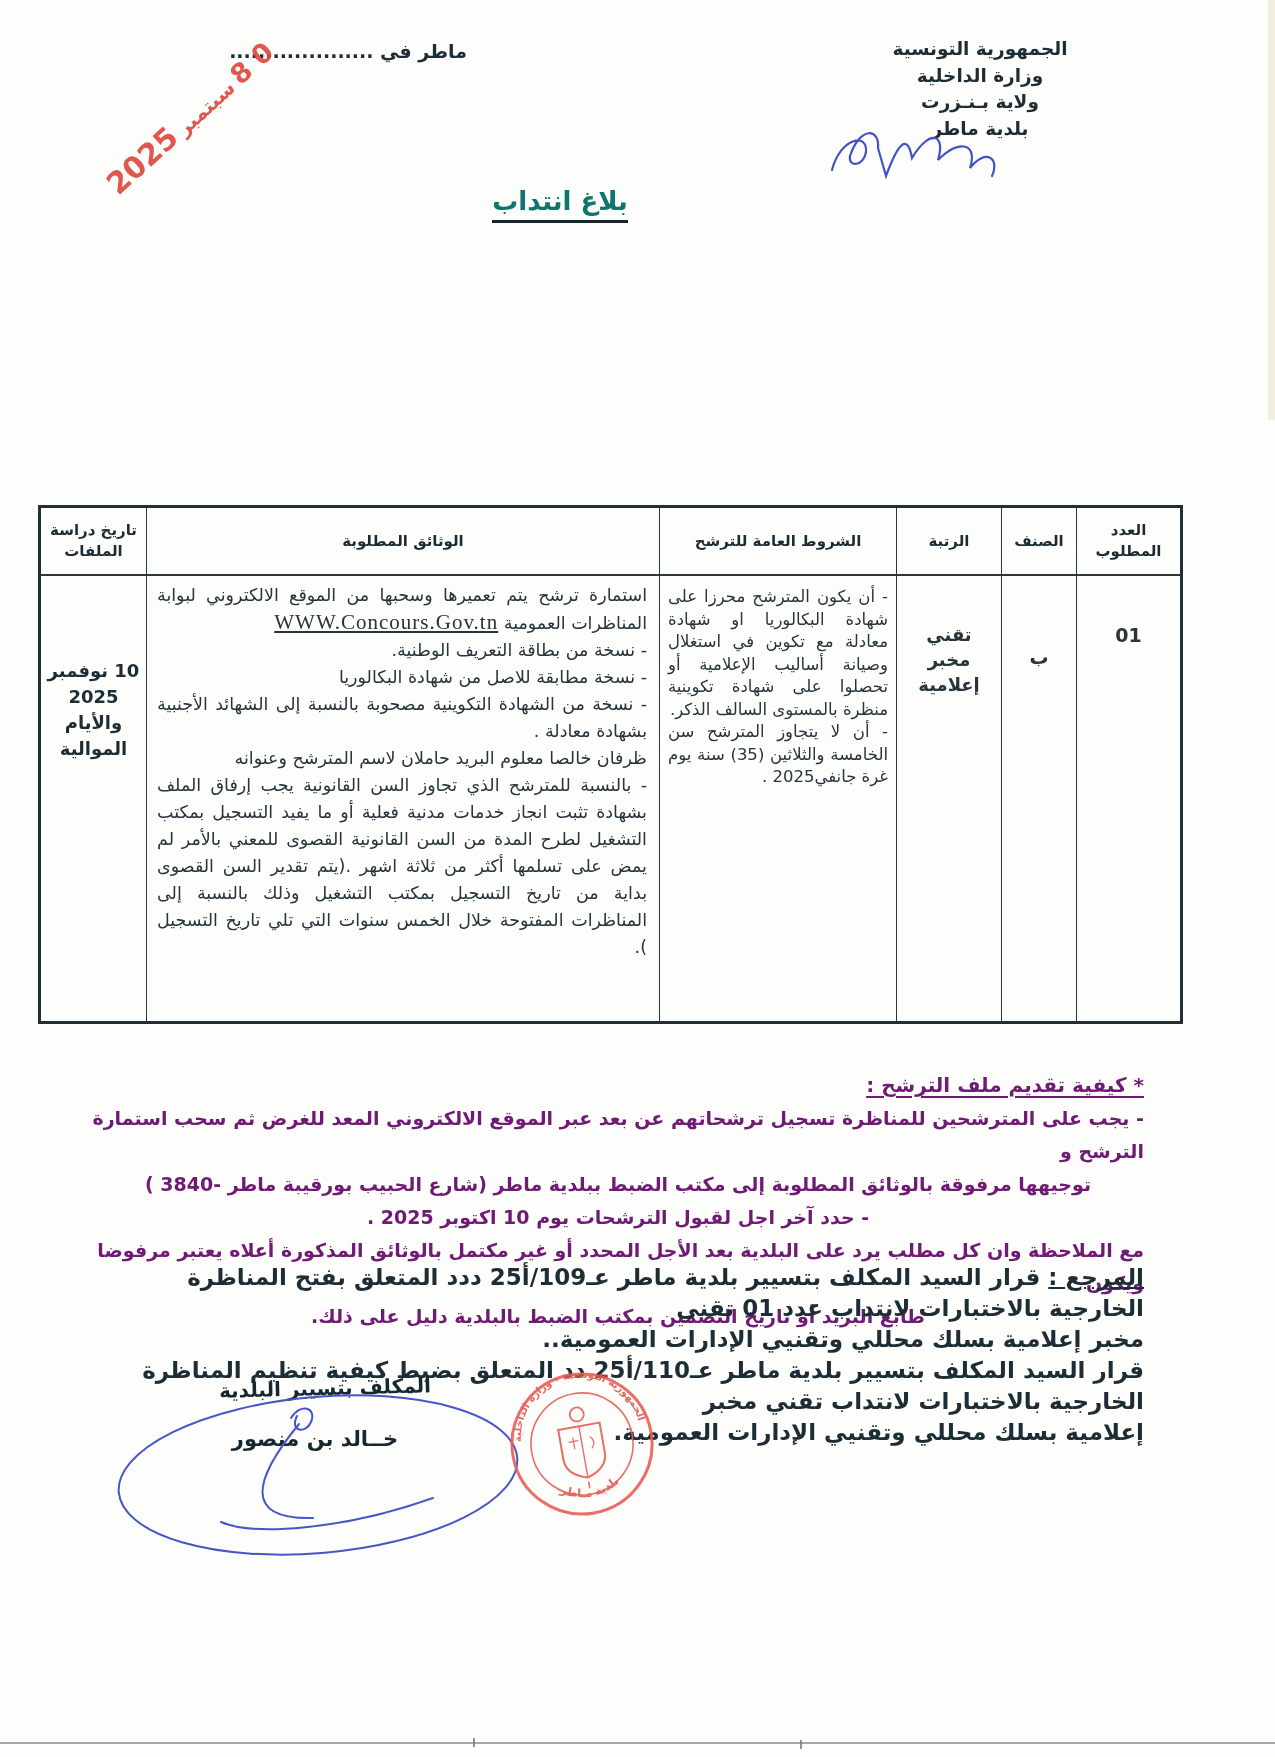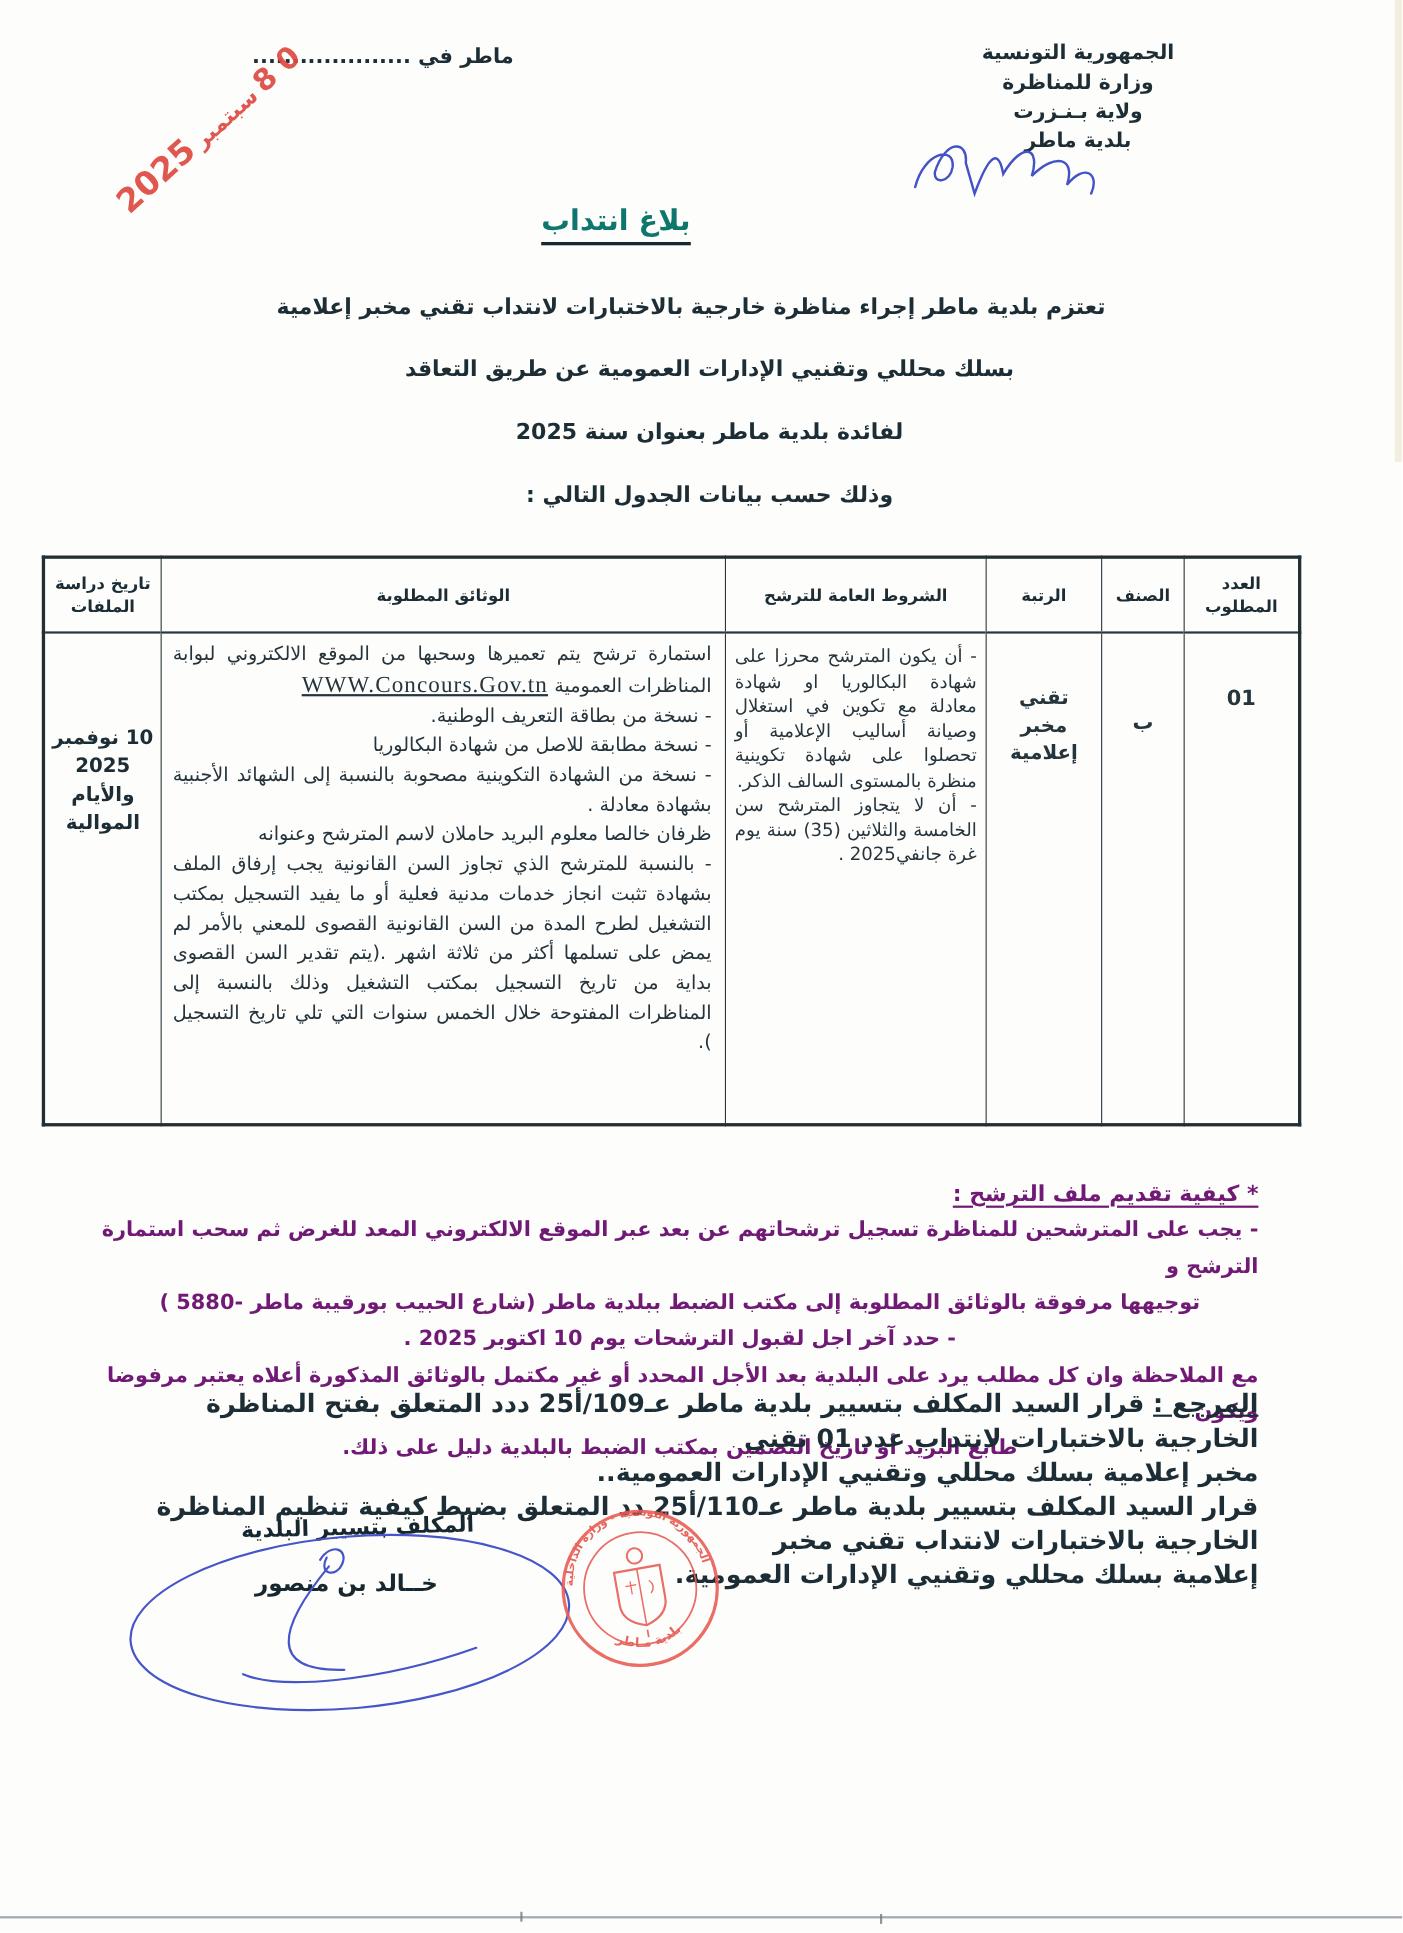--- a/index.html
+++ b/index.html
@@ -90,47 +90,41 @@
   .tick1 { left:473px; top:1738px; } .tick2 { left:800px; top:1740px; }
   .edge-tint { position:absolute; right:0; top:0; width:7px; height:420px; background:rgba(214,198,138,.25); }
 </style>
 </head>
 <body>
 
 <div class="page">
 
   <div class="header-right">
     <div>الجمهورية التونسية</div>
-    <div>وزارة للمناظرة</div>
+    <div>وزارة الداخلية</div>
     <div>ولاية بـنـزرت</div>
     <div>بلدية ماطر</div>
   </div>
 
   <svg class="sig-scribble" width="190" height="75" viewBox="0 0 190 75">
     <path d="M 12 52 C 20 20, 48 14, 46 34 C 44 48, 28 50, 30 38 C 40 8, 60 10, 58 30 L 66 58 C 80 20, 88 18, 92 40 C 110 10, 126 16, 118 42 C 140 20, 158 26, 150 50 C 166 30, 180 40, 172 58" fill="none" stroke="#4353c6" stroke-width="2.2" stroke-linecap="round"></path>
   </svg>
 
   <div class="header-left">ماطر في ....................</div>
 
   <div class="date-stamp">
     <span class="ds-day">0 8</span>
     <span class="ds-month">سبتمبر</span>
     <span class="ds-year">2025</span>
   </div>
 
   <div class="title">
     <span class="title-underline">بلاغ انتداب</span>
   </div>
 
-  <div class="intro">
-    <div class="line">تعتزم بلدية ماطر إجراء مناظرة خارجية بالاختبارات لانتداب تقني مخبر إعلامية</div>
-    <div class="line">بسلك محللي وتقنيي الإدارات العمومية عن طريق التعاقد</div>
-    <div class="line">لفائدة بلدية ماطر بعنوان سنة 2025</div>
-    <div class="line">وذلك حسب بيانات الجدول التالي :</div>
-  </div>
 
   <div class="table-wrap">
     <table class="main">
       <colgroup>
         <col style="width:105px">
           <col style="width:75px">
           <col style="width:105px">
         <col style="width:237px">
           <col style="width:513px">
           <col style="width:107px">
@@ -169,21 +163,21 @@
         </tr>
       </tbody>
     </table>
   </div>
 
   <div class="howto">
     <div class="howto-heading">
       <span class="u">* كيفية تقديم ملف الترشح :</span>
     </div>
     <div class="ht-line ht-right">- يجب على المترشحين للمناظرة تسجيل ترشحاتهم عن بعد عبر الموقع الالكتروني المعد للغرض ثم سحب استمارة الترشح و</div>
-    <div class="ht-line ht-center">توجيهها مرفوقة بالوثائق المطلوبة إلى مكتب الضبط ببلدية ماطر (شارع الحبيب بورقيبة ماطر -5880 )</div>
+    <div class="ht-line ht-center">توجيهها مرفوقة بالوثائق المطلوبة إلى مكتب الضبط ببلدية ماطر (شارع الحبيب بورقيبة ماطر -3840 )</div>
     <div class="ht-line ht-center">- حدد آخر اجل لقبول الترشحات يوم 10 اكتوبر 2025 .</div>
     <div class="ht-line ht-right">مع الملاحظة وان كل مطلب يرد على البلدية بعد الأجل المحدد أو غير مكتمل بالوثائق المذكورة أعلاه يعتبر مرفوضا ويكون</div>
     <div class="ht-line ht-center">طابع البريد أو تاريخ التضمين بمكتب الضبط بالبلدية دليل على ذلك.</div>
   </div>
 
   <div class="reference">
     <div>
       <span class="ref-label">المرجع :</span>
       <span>قرار السيد المكلف بتسيير بلدية ماطر عـ109/أ25 ددد المتعلق بفتح المناظرة الخارجية بالاختبارات لانتداب عدد 01 تقني</span>
     </div>

